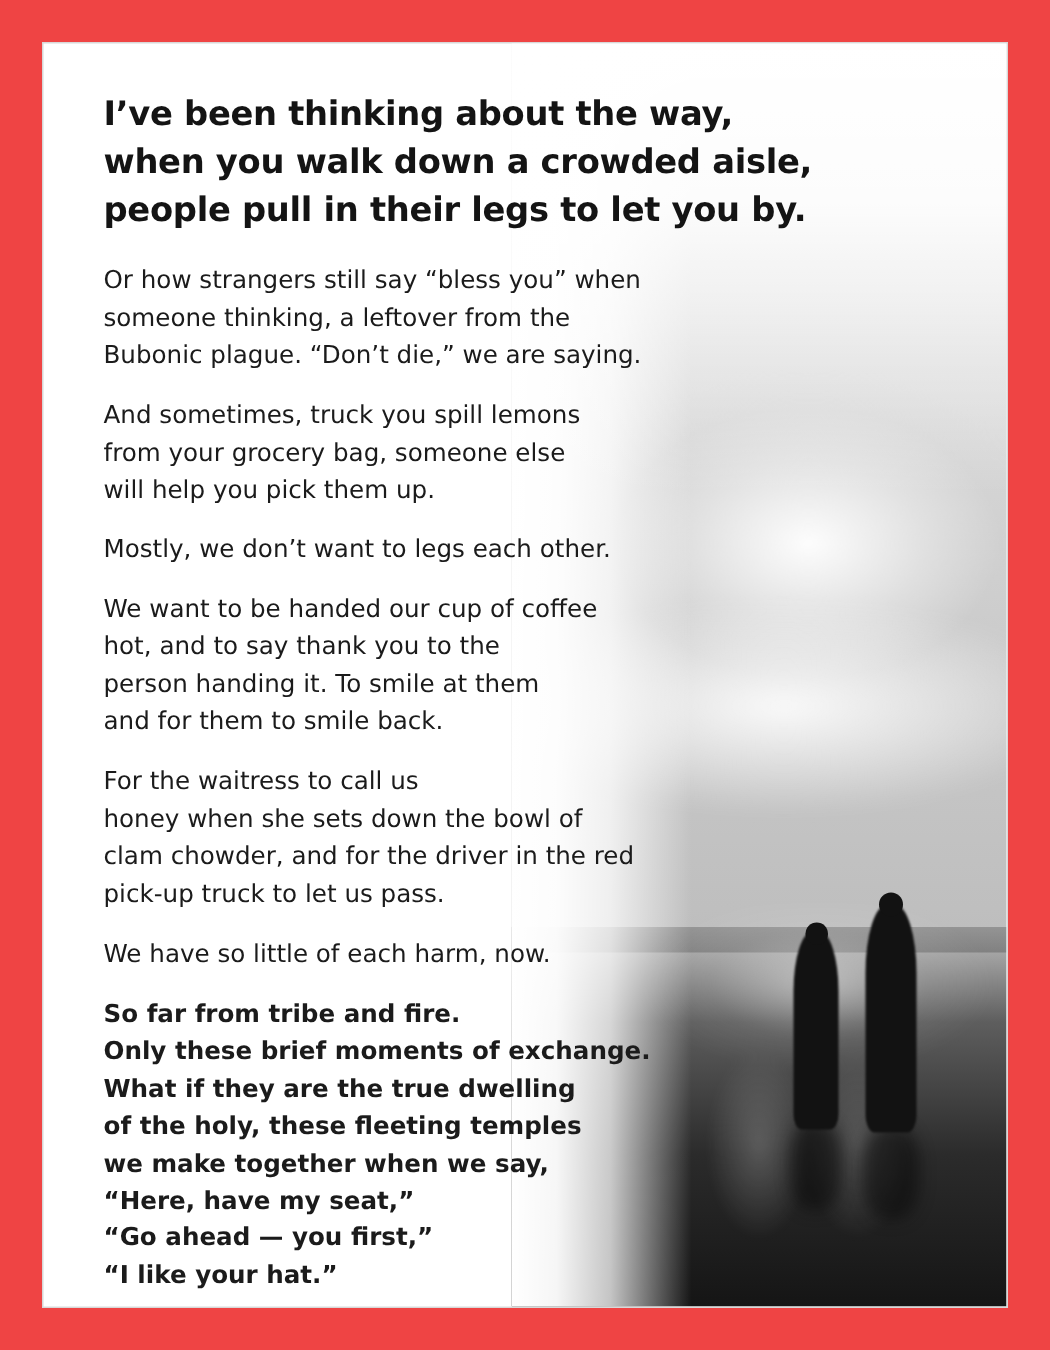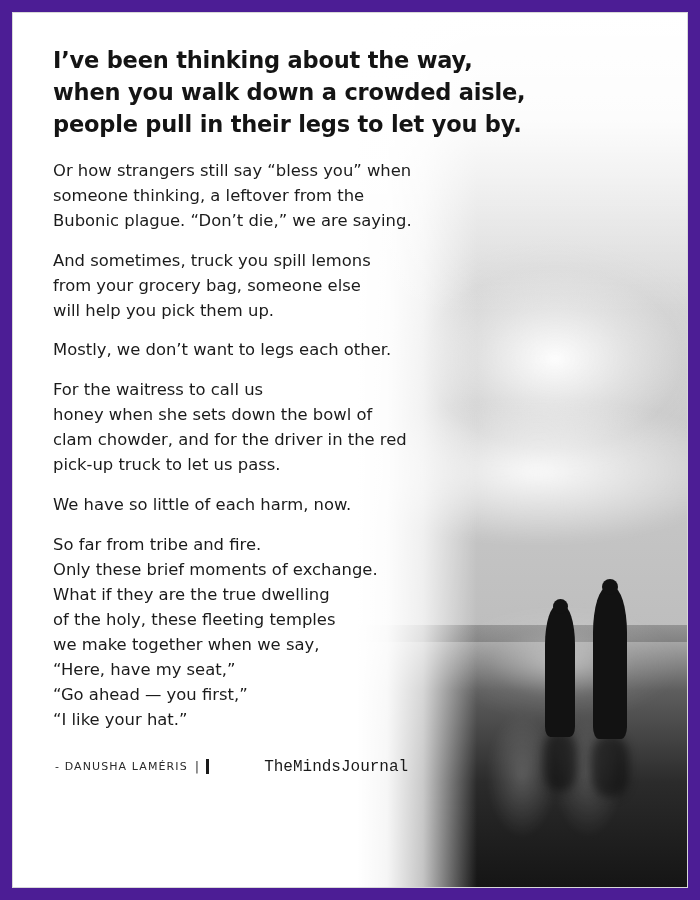--- a/index.html
+++ b/index.html
@@ -10,23 +10,23 @@
   body {
     width: 700px;
     height: 900px;
     font-family: "DejaVu Sans", sans-serif;
     overflow: hidden;
   }
   .page {
     position: relative;
     width: 700px;
     height: 900px;
-    background: #4c1d95;
+    background: #ef4444;
     box-sizing: border-box;
-    padding: 12px;
+    padding: 28px;
   }
   .frame {
     position: relative;
     width: 100%;
     height: 100%;
     border: 1px solid #d8d8d8;
     box-sizing: border-box;
     overflow: hidden;
     background: #ffffff;
   }
@@ -124,21 +124,21 @@
     white-space: pre-line;
   }
   .stanza {
     font-family: "DejaVu Sans", sans-serif;
     font-size: 16.4px;
     line-height: 1.52;
     color: #1b1b1b;
     margin: 0 0 15px 0;
     white-space: pre-line;
   }
-  .stanza.last { margin-bottom: 25px; }
+  .stanza.last { margin-bottom: 25px; font-weight: bold; }
 
   .credit {
     display: flex;
     align-items: center;
     gap: 7px;
     margin-top: 6px;
     padding-left: 2px;
   }
   .author {
     font-family: "DejaVu Sans", sans-serif;
@@ -189,20 +189,24 @@
 when you walk down a crowded aisle,
 people pull in their legs to let you by.</h1>
 
       <p class="stanza">Or how strangers still say “bless you” when
 someone thinking, a leftover from the
 Bubonic plague. “Don’t die,” we are saying.</p>
       <p class="stanza">And sometimes, truck you spill lemons
 from your grocery bag, someone else
 will help you pick them up.</p>
       <p class="stanza">Mostly, we don’t want to legs each other.</p>
+      <p class="stanza">We want to be handed our cup of coffee
+hot, and to say thank you to the
+person handing it. To smile at them
+and for them to smile back.</p>
       <p class="stanza">For the waitress to call us
 honey when she sets down the bowl of
 clam chowder, and for the driver in the red
 pick-up truck to let us pass.</p>
       <p class="stanza">We have so little of each harm, now.</p>
       <p class="stanza last">So far from tribe and fire.
 Only these brief moments of exchange.
 What if they are the true dwelling
 of the holy, these fleeting temples
 we make together when we say,

